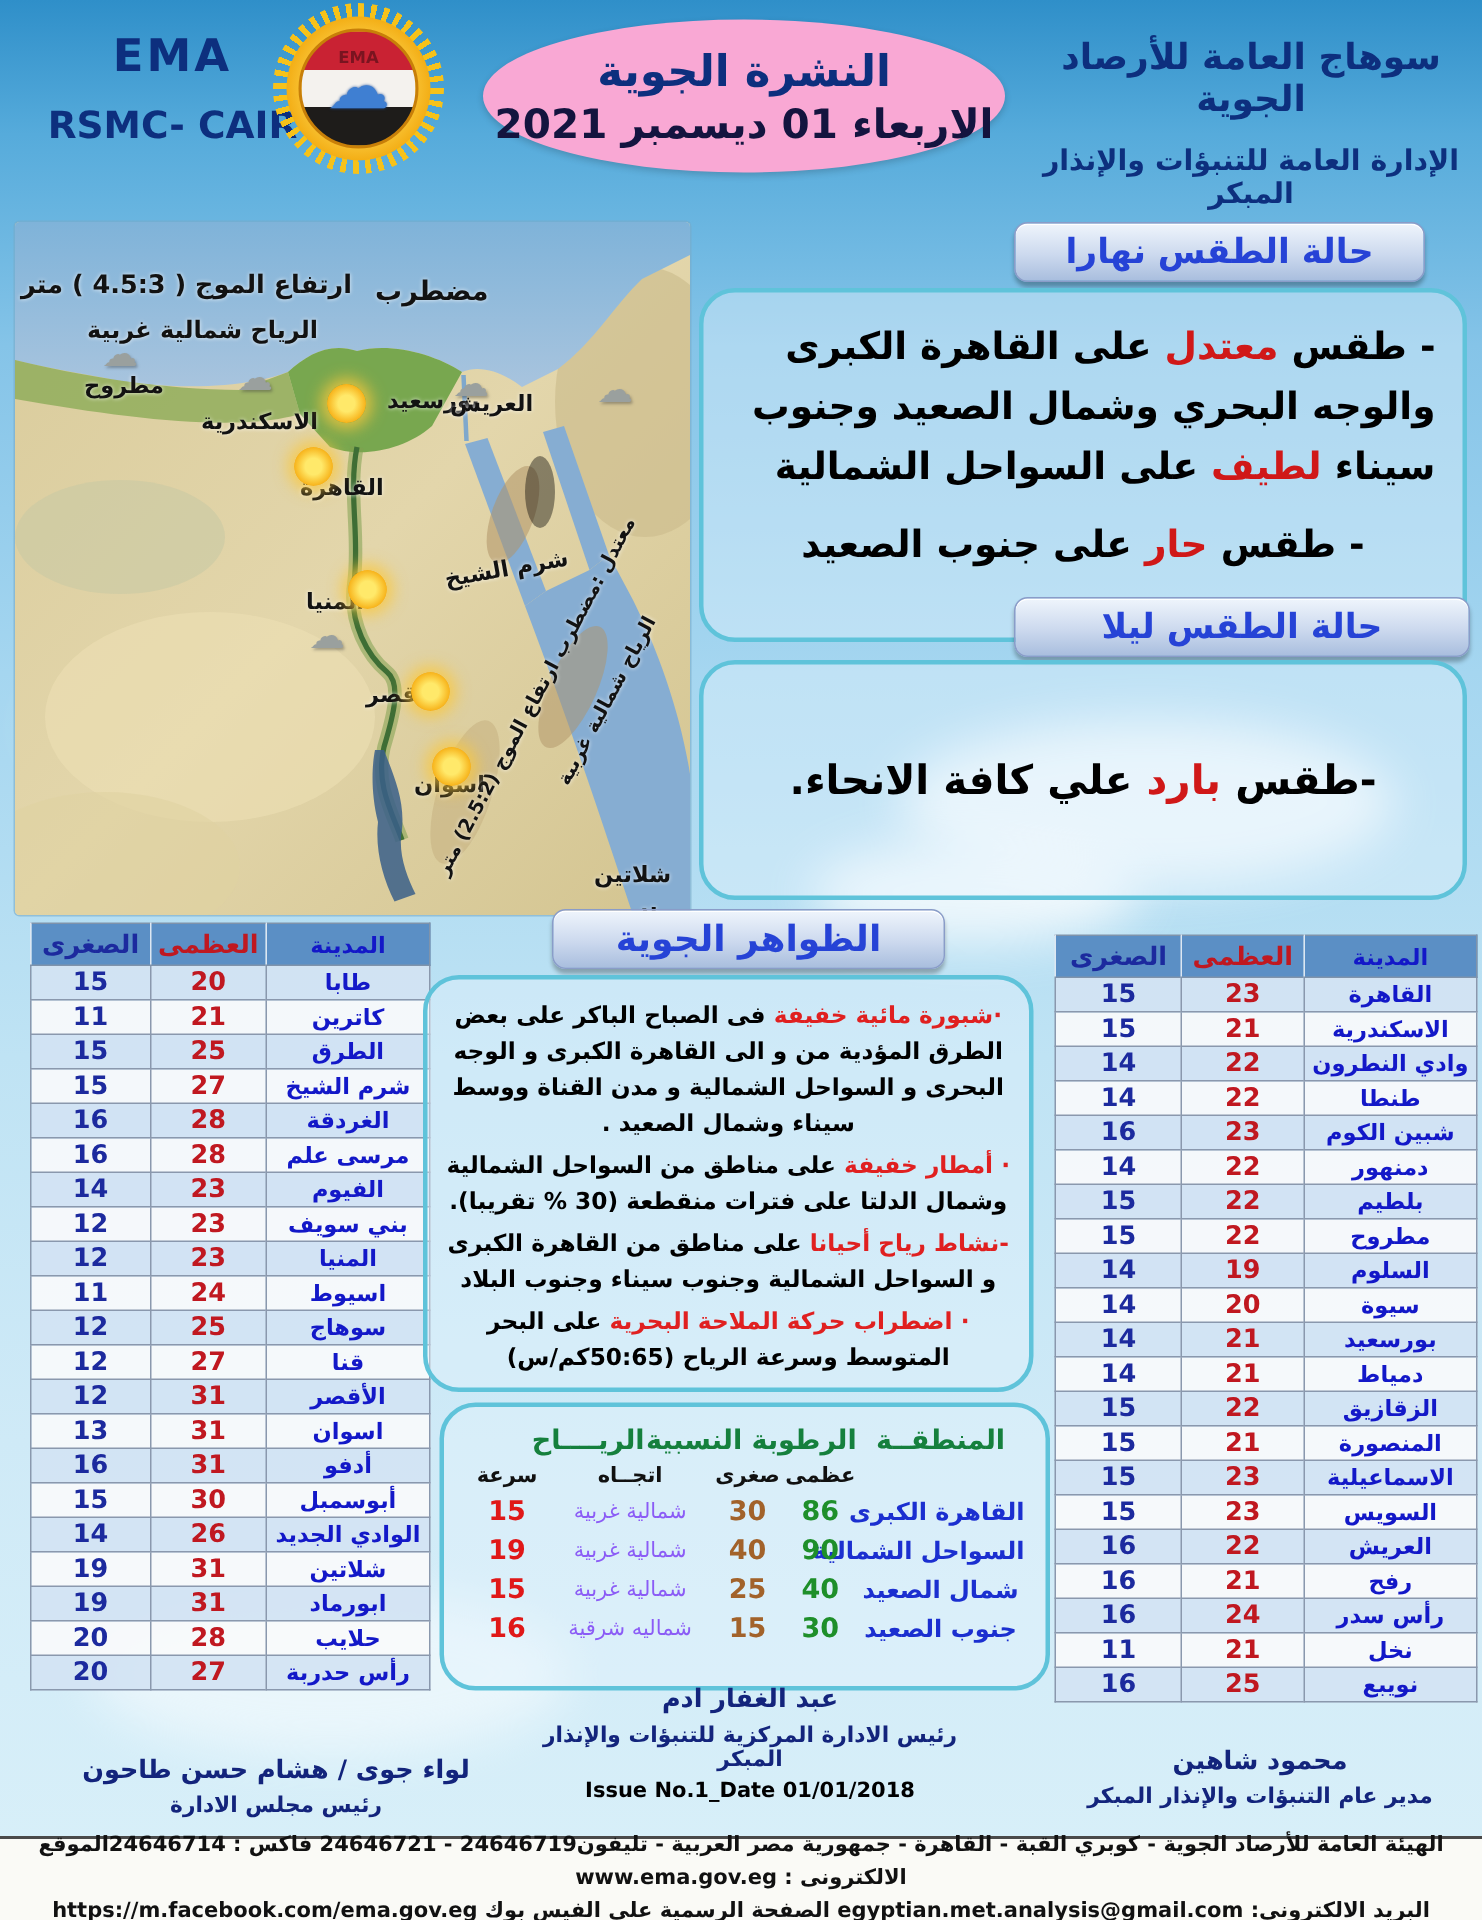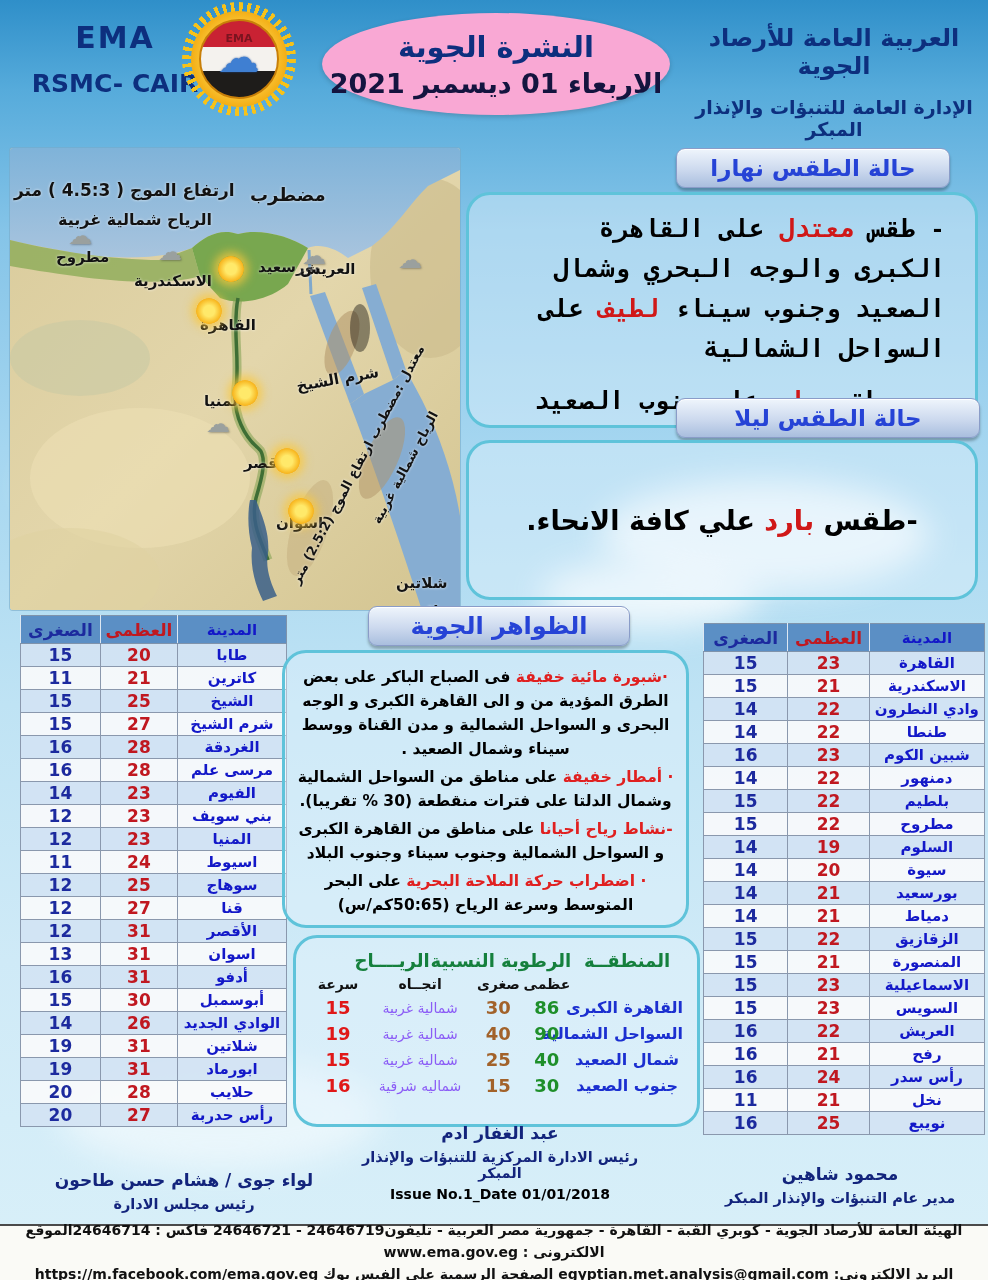--- a/index.html
+++ b/index.html
@@ -70,22 +70,22 @@
   
   .pill { height:40px; border:1px solid #8a9cc8; border-radius:9px;
     background:linear-gradient(180deg,#eff5fc 0%,#ccd9ee 55%,#a9bede 100%);
     box-shadow:0 3px 3px rgba(0,0,0,.28), inset 0 1px 0 #fff;
     display:flex; align-items:center; justify-content:center;
     color:#2643d6; font-weight:bold; font-size:23px; direction:rtl; }
   .pill-day   { left:676px; top:148px; width:274px; }
   .pill-night { left:676px; top:398px; width:304px; }
   .pill-phen  { left:368px; top:606px; width:262px; font-size:24px; }
   .panel { border:3px solid #5fc3da; border-radius:24px; background:rgba(228,244,252,.42); direction:rtl; color:#000; }
-  .panel-day { left:466px; top:192px; width:512px; height:236px; padding:16px 30px 10px;
-    font-size:25px; font-weight:bold; text-align:right; line-height:1.6;font-family:Liberation Mono, monospace; }
+  .panel-day { left:466px; top:192px; width:512px; height:236px; padding:16px 18px 10px;
+    font-size:25px; font-weight:bold; text-align:right; line-height:1.6; }
   .panel-day .l2 { text-align:center; margin-top:12px; }
   .red { color:#d01818; }
   .panel-night { left:466px; top:440px; width:512px; height:160px;
     display:flex; align-items:center; justify-content:center; font-size:27px; font-weight:bold; }
   .panel-phen { left:282px; top:650px; width:407px; height:278px; padding:12px 12px 8px;
     font-size:15.5px; font-weight:bold; text-align:center; line-height:1.55; }
   .ph-item { margin-bottom:4px; }
   .ph-red { color:#e02020; }
 
   
@@ -145,21 +145,21 @@
   <div class="logo-disc">
     <div class="logo-ema">EMA</div>
     <div class="logo-cloud">☁</div>
   </div>
 </div>
 <div class="layer title-el" dir="rtl">
   <div class="t1">النشرة الجوية</div>
   <div class="t2">الاربعاء 01 ديسمبر 2021</div>
 </div>
 <div class="layer hdr-ar">
-  <div class="l1">العربية العامة للأرصاد الجوية</div>
+  <div class="l1">سوهاج العامة للأرصاد الجوية</div>
   <div class="l2">الإدارة العامة للتنبؤات والإنذار المبكر</div>
 </div>
 
 <div class="layer map">
   <svg viewBox="0 0 450 462" width="450" height="462">
     <defs>
       <linearGradient id="sand" x1="0" y1="0" x2="1" y2="1">
         <stop offset="0" stop-color="#d9cb9b"></stop>
           <stop offset=".5" stop-color="#e3d6ab"></stop>
           <stop offset="1" stop-color="#d3c490"></stop>
@@ -253,21 +253,21 @@
         <td class="min">15</td>
       </tr>
 
       <tr>
         <td class="city">كاترين</td>
         <td class="max">21</td>
         <td class="min">11</td>
       </tr>
 
       <tr>
-        <td class="city">الشيخ</td>
+        <td class="city">الطرق</td>
         <td class="max">25</td>
         <td class="min">15</td>
       </tr>
 
       <tr>
         <td class="city">شرم الشيخ</td>
         <td class="max">27</td>
         <td class="min">15</td>
       </tr>
 

